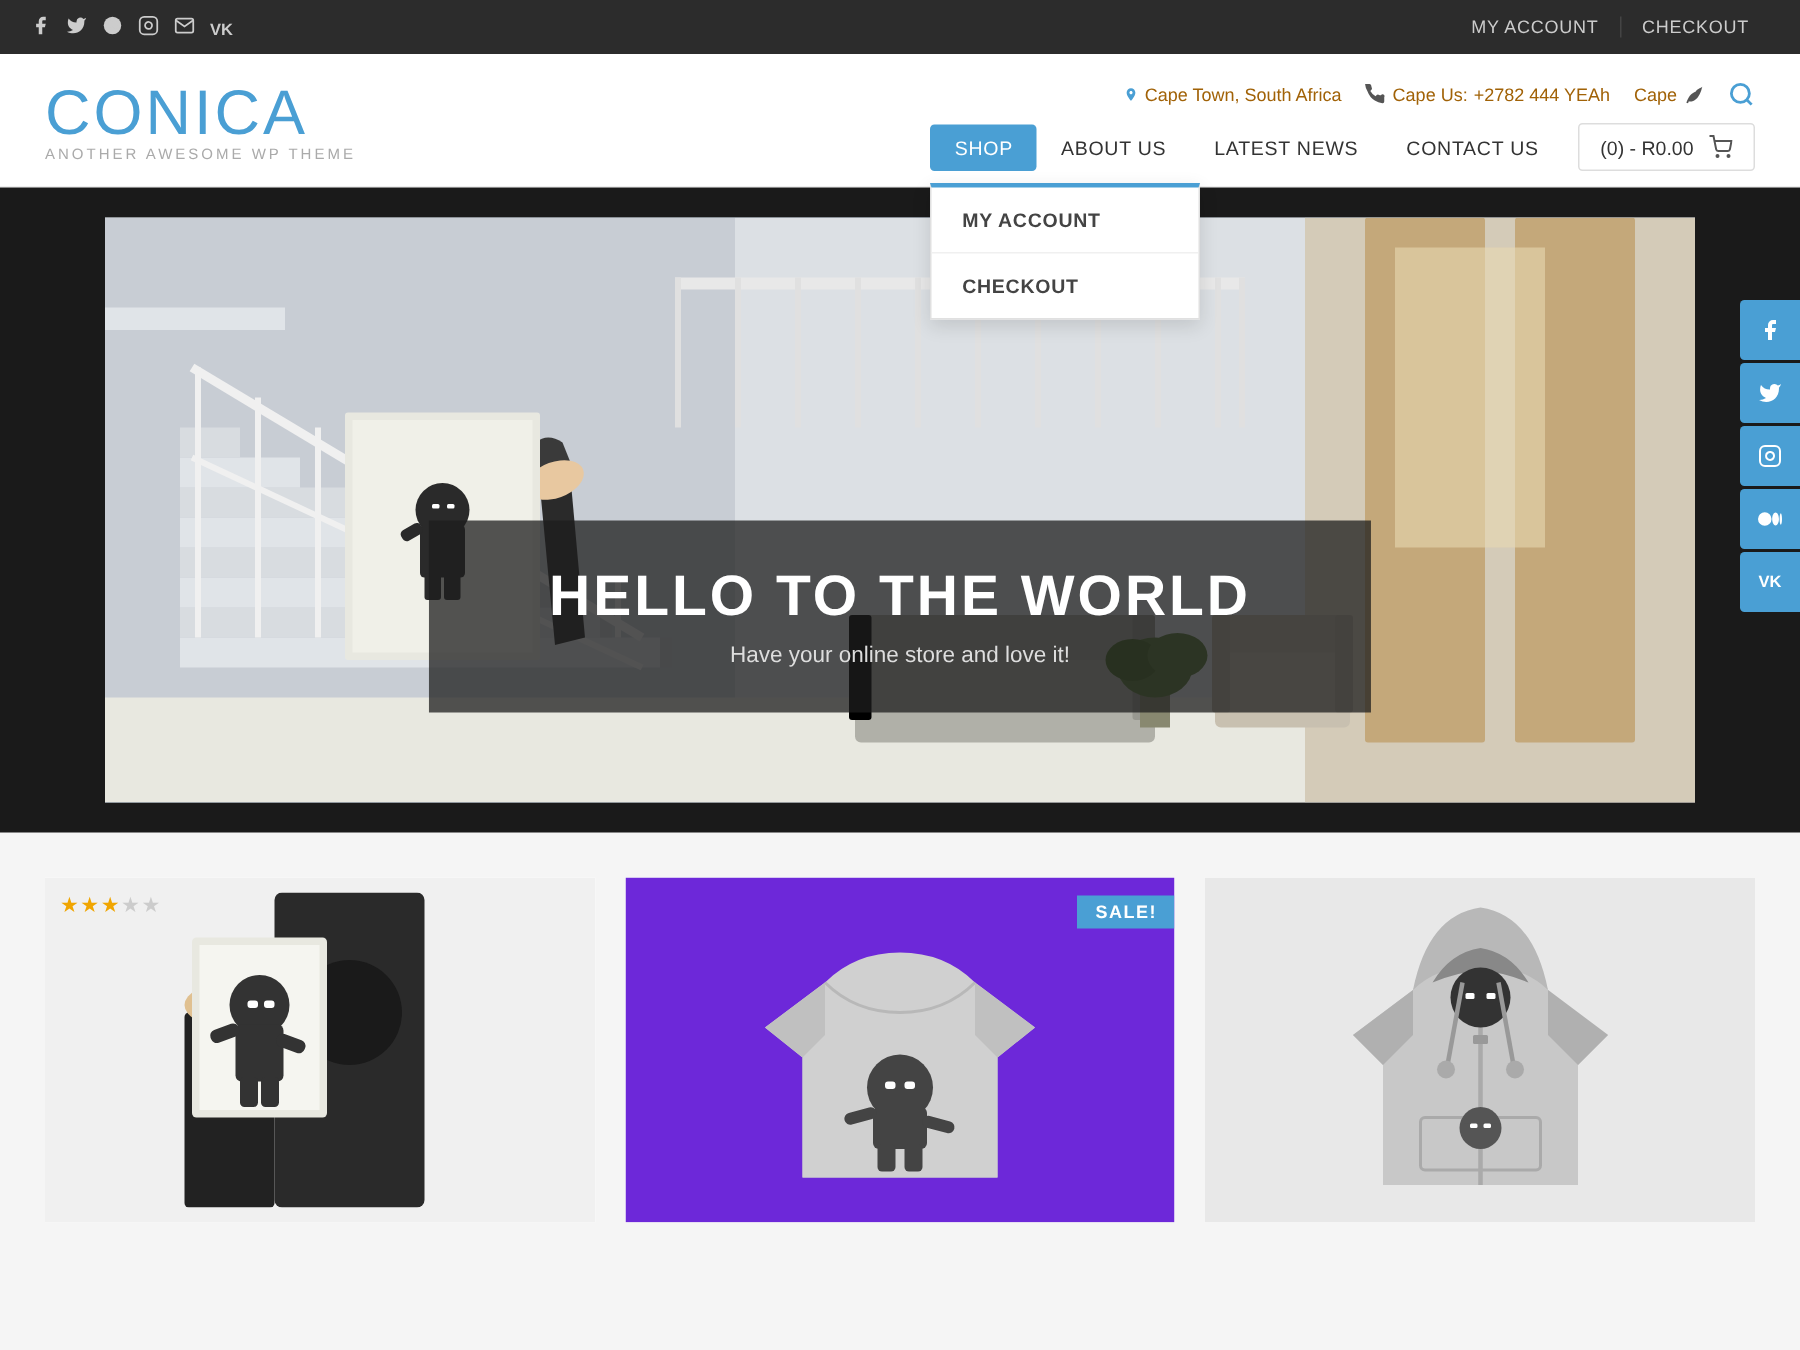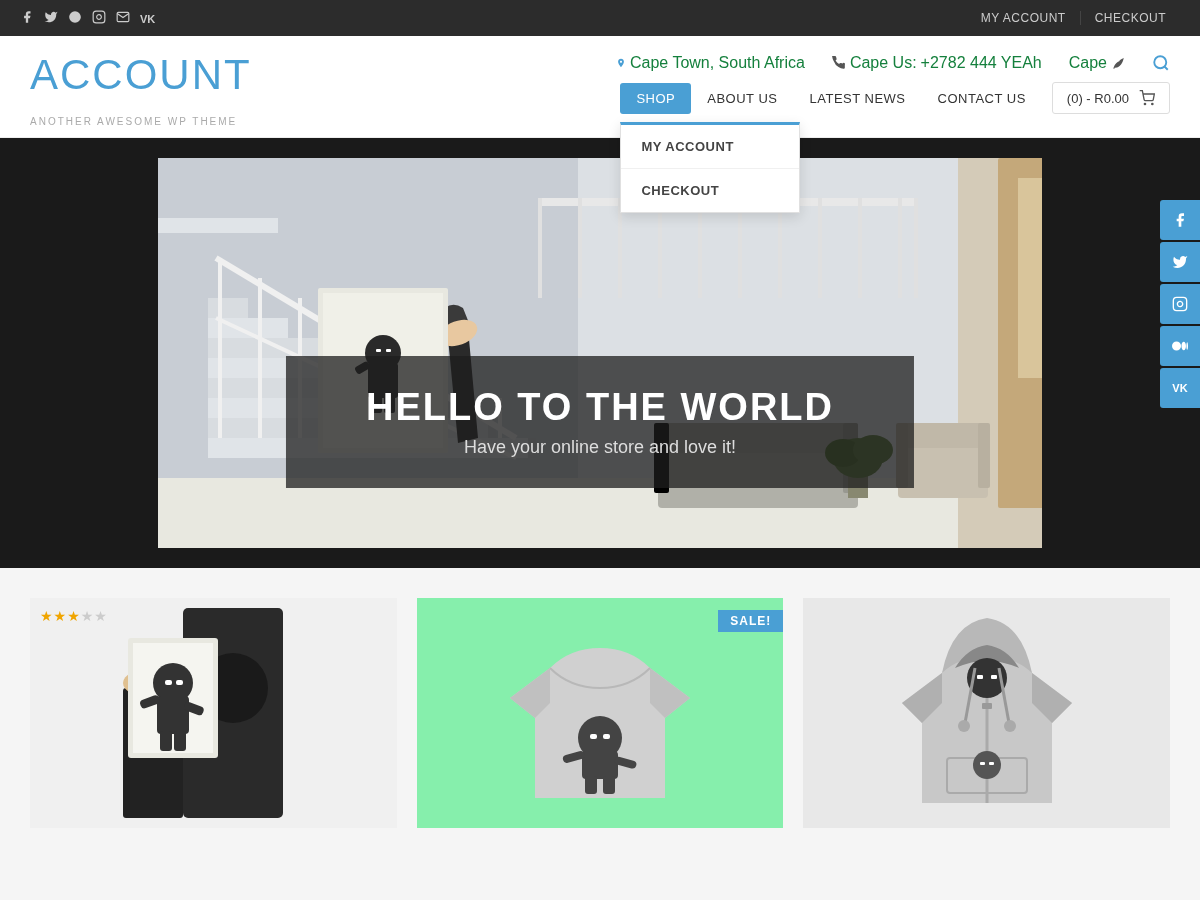--- a/index.html
+++ b/index.html
@@ -36,24 +36,24 @@
       font-size: 42px;
       font-weight: 300;
       color: #4a9fd4;
       letter-spacing: 2px;
       line-height: 1;
     }
     .logo-sub {
       font-size: 10px;
       color: #aaa;
       letter-spacing: 2px;
-      margin-top: 20px;
+      margin-top: 2px;
     }
     .header-right { display: flex; flex-direction: column; align-items: flex-end; gap: 10px; }
-    .header-info { display: flex; gap: 27px; align-items: center; font-size: 16px; color: #15803d; }
+    .header-info { display: flex; gap: 16px; align-items: center; font-size: 12px; color: #a16207; }
     .header-info span { display: flex; align-items: center; gap: 4px; }
 
     
     .nav-bar {
       display: flex;
       align-items: center;
       gap: 0;
     }
     .nav-item {
       padding: 8px 16px;
@@ -110,21 +110,21 @@
     }
     .dropdown-item:last-child { border-bottom: none; }
 
     
     .hero {
       background: #1a1a1a;
       padding: 20px 0;
       position: relative;
     }
     .hero-image-container {
-      width: 884px;
+      width: 1060px;
       height: 390px;
       margin: 0 auto;
       position: relative;
       overflow: hidden;
       background: linear-gradient(135deg, #e8ecf0 0%, #c8d8e8 40%, #d4c8b8 100%);
     }
 
     
     .hero-overlay {
       position: absolute;
@@ -138,21 +138,21 @@
     }
     .hero-title {
       font-size: 38px;
       font-weight: bold;
       color: #fff;
       letter-spacing: 2px;
       text-transform: uppercase;
       margin-bottom: 8px;
     }
     .hero-subtitle {
-      font-size: 18px;
+      font-size: 15px;
       color: #ddd;
     }
 
     
     .social-sidebar {
       position: fixed;
       right: 0;
       top: 200px;
       display: flex;
       flex-direction: column;
@@ -259,21 +259,21 @@
     </a>
   </div>
   <div class="top-bar-right">
     <a href="#">MY ACCOUNT</a>
     <a href="#">CHECKOUT</a>
   </div>
 </div>
 
 <div class="header">
   <div class="logo-area">
-    <div class="logo-text">ACCOUNT</div>
+    <div class="logo-text">CONICA</div>
     <div class="logo-sub">ANOTHER AWESOME WP THEME</div>
   </div>
   <div class="header-right">
     <div class="header-info">
       <span>
         <svg width="10" height="14" viewBox="0 0 24 24" fill="#4a9fd4">
             <path d="M12 2C8.13 2 5 5.13 5 9c0 5.25 7 13 7 13s7-7.75 7-13c0-3.87-3.13-7-7-7zm0 9.5c-1.38 0-2.5-1.12-2.5-2.5s1.12-2.5 2.5-2.5 2.5 1.12 2.5 2.5-1.12 2.5-2.5 2.5z"></path>
           </svg>
         <span>Cape Town, South Africa</span>
       </span>
@@ -490,21 +490,21 @@
           <rect x="57" y="123" width="12" height="20" fill="#333" rx="3"></rect>
           <rect x="71" y="123" width="12" height="20" fill="#333" rx="3"></rect>
 
           <rect x="36" y="93" width="20" height="9" fill="#333" rx="4" transform="rotate(-20 36 93)"></rect>
           <rect x="83" y="93" width="20" height="9" fill="#333" rx="4" transform="rotate(20 83 93)"></rect>
         </svg>
       </div>
     </div>
 
     <div class="product-card">
-      <div class="product-image" style="background:#86efac;">
+      <div class="product-image" style="background:#6d28d9;">
         <div class="sale-badge">SALE!</div>
 
         <svg width="200" height="210" viewBox="0 0 200 210">
 
           <path d="M50 60 L10 90 L35 110 L35 190 L165 190 L165 110 L190 90 L150 60 Q130 40 100 40 Q70 40 50 60Z" fill="#d0d0d0"></path>
 
           <path d="M50 60 Q70 80 100 80 Q130 80 150 60" fill="none" stroke="#b8b8b8" stroke-width="2"></path>
 
           <path d="M50 60 L10 90 L35 110 L50 95 Z" fill="#c0c0c0"></path>
           <path d="M150 60 L190 90 L165 110 L150 95 Z" fill="#c0c0c0"></path>

